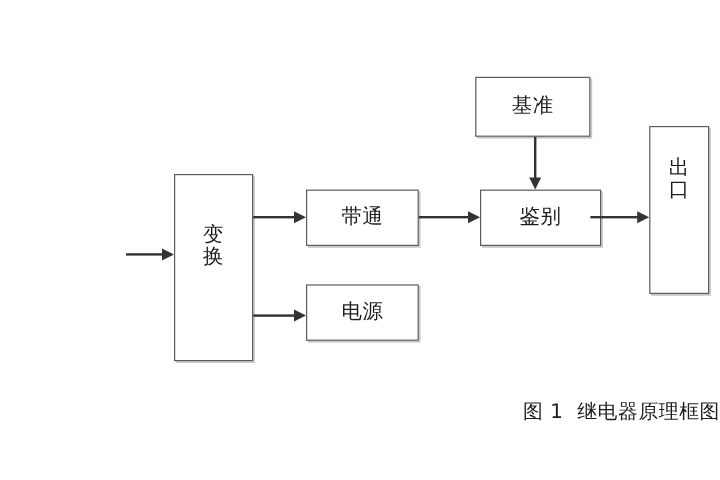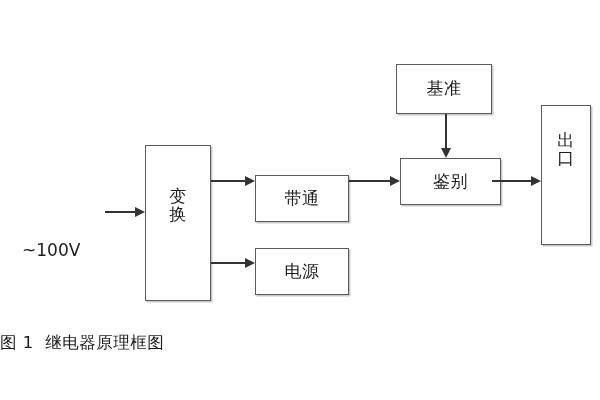--- a/index.html
+++ b/index.html
@@ -63,21 +63,21 @@
   
   .free-text {
     position: absolute;
     color: #1c1c1c;
     font-size: 17px;
     white-space: pre;
   }
   .caption {
     position: absolute;
     width: 100%;
-    text-align: left;
+    text-align: right;
     color: #1c1c1c;
     font-size: 16.5px;
     letter-spacing: 0.5px;
     white-space: pre;
   }
 
   
   .conn {
     position: absolute;
     background: #333333;
@@ -99,41 +99,40 @@
     border-left: 5px solid transparent;
     border-right: 5px solid transparent;
     border-top: 10px solid #333333;
   }
 </style>
 </head>
 <body>
 
 <div id="canvas">
 
-  <div class="free-text" style="left:22px; top:240px;">~100V</div>
 
   <div class="conn h" style="left:105px; top:211px; width:32px;"></div>
   <div class="arrow right" style="left:135px; top:207px;"></div>
 
   <div class="box vertical spread spread-tall" style="left:145px; top:145px; width:66px; height:156px;">
     <span class="box-label">变
 换</span>
   </div>
 
   <div class="conn h" style="left:211px; top:180px; width:36px;"></div>
   <div class="arrow right" style="left:245px; top:176px;"></div>
 
   <div class="conn h" style="left:211px; top:262px; width:36px;"></div>
   <div class="arrow right" style="left:245px; top:258px;"></div>
 
-  <div class="box" style="left:255px; top:158px; width:94px; height:47px;margin-top:17px;">
+  <div class="box" style="left:255px; top:158px; width:94px; height:47px;">
     <span class="box-label">带通</span>
   </div>
 
-  <div class="box" style="left:255px; top:248px; width:94px; height:47px;justify-content:center;">
+  <div class="box" style="left:255px; top:237px; width:94px; height:47px;justify-content:center;">
     <span class="box-label">电源</span>
   </div>
 
   <div class="conn h" style="left:349px; top:180px; width:43px;"></div>
   <div class="arrow right" style="left:390px; top:176px;"></div>
 
   <div class="box" style="left:396px; top:64px; width:96px; height:50px;">
     <span class="box-label">基准</span>
   </div>
 

